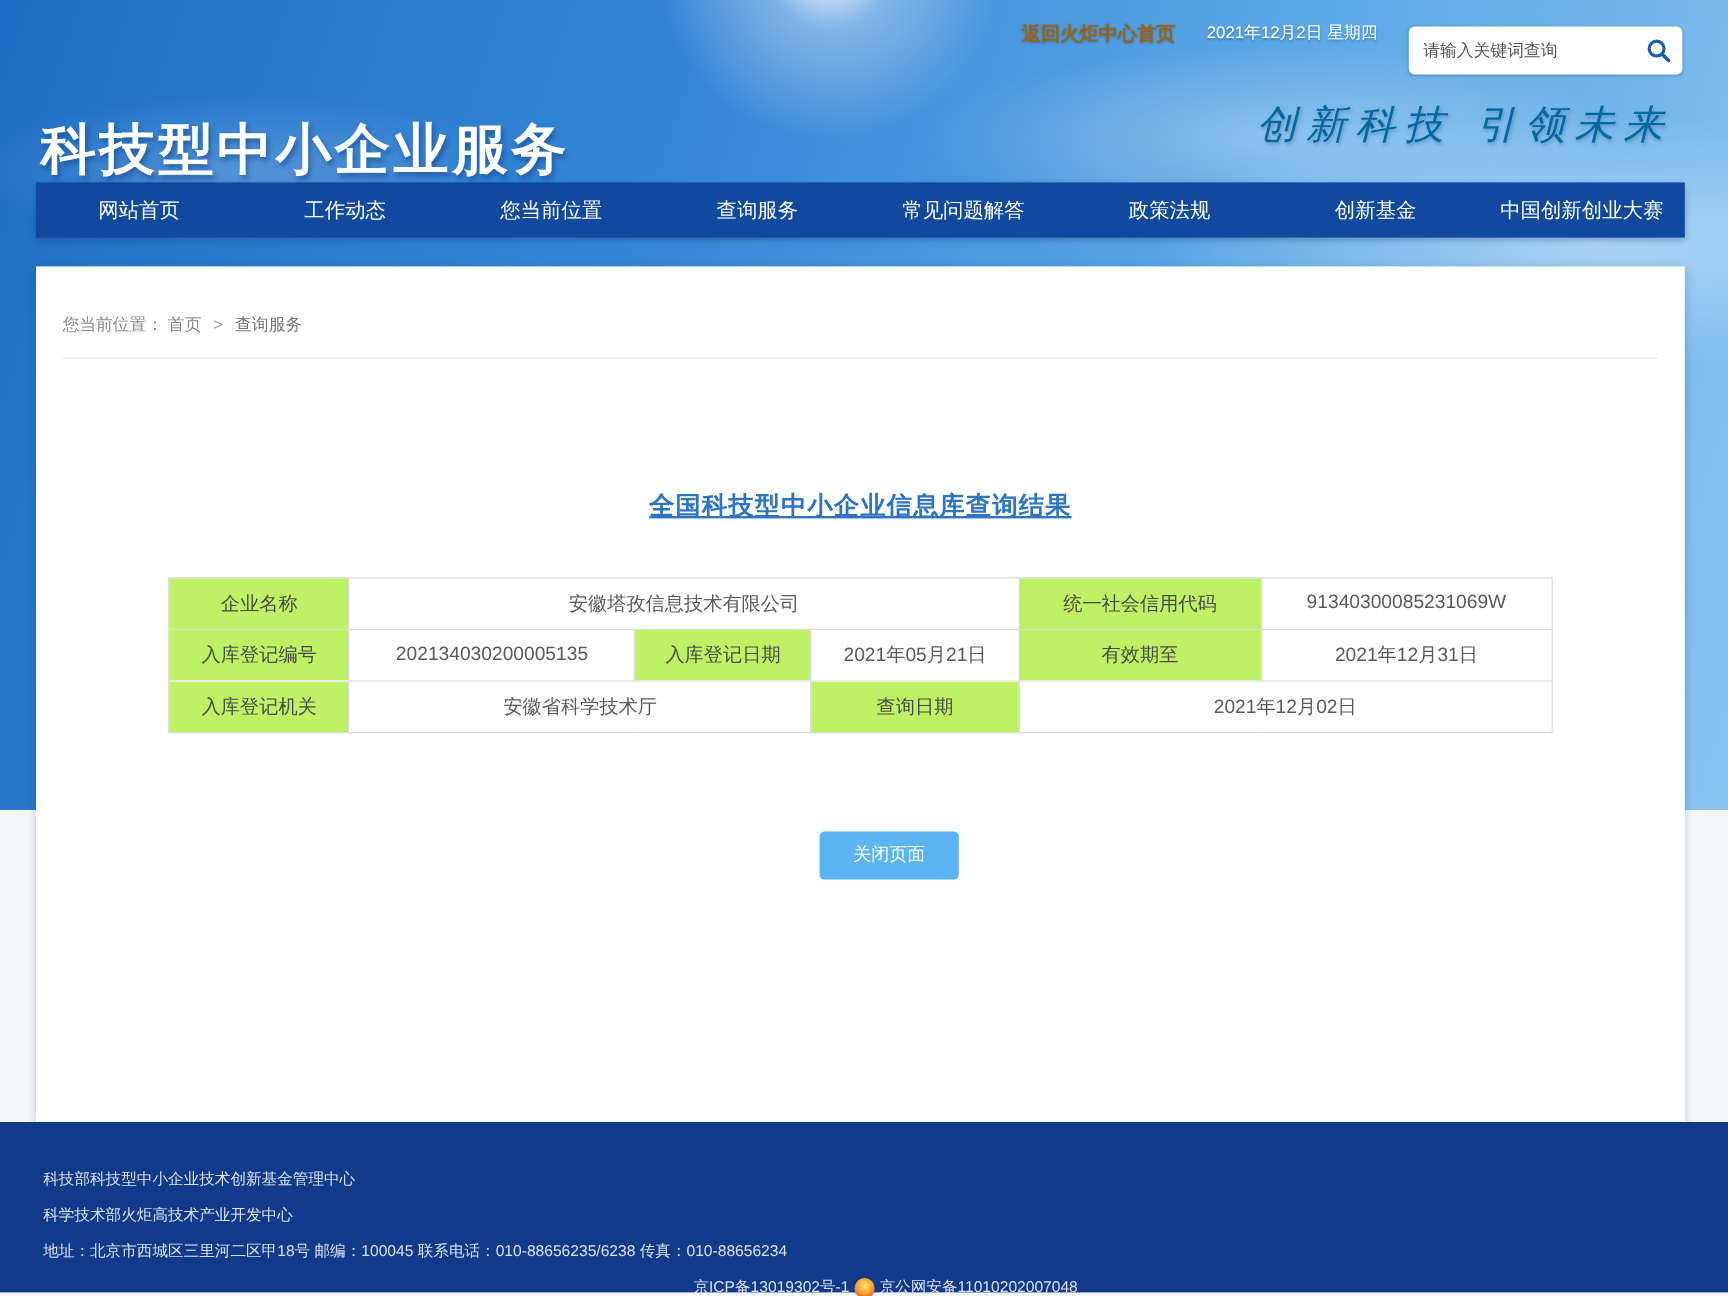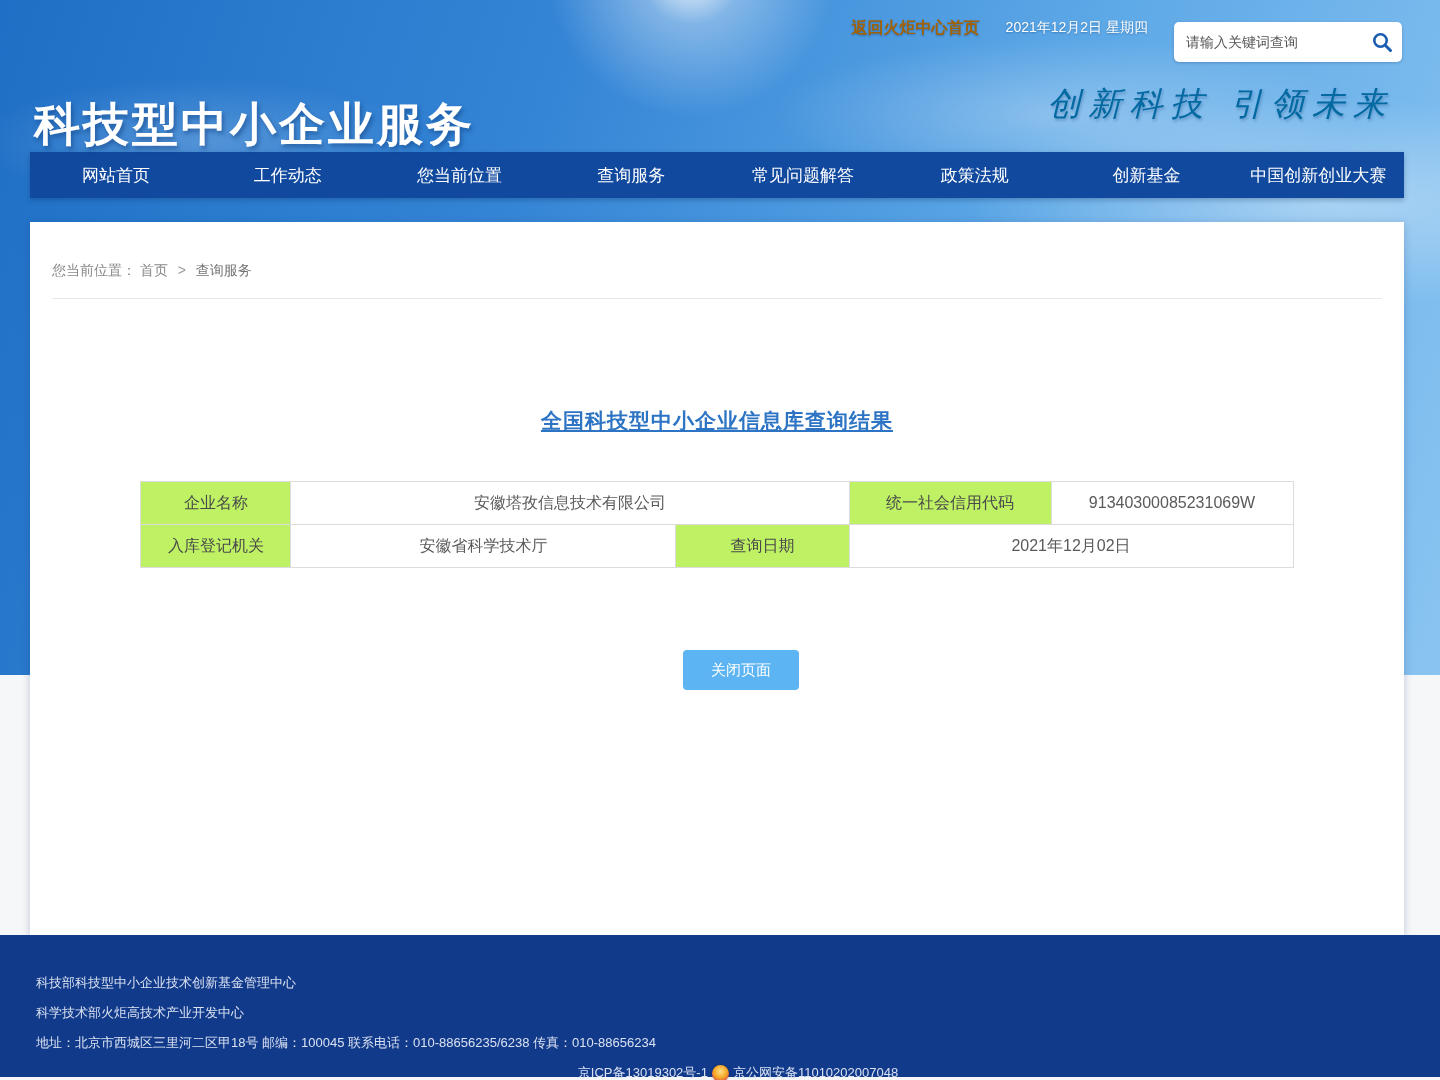--- a/index.html
+++ b/index.html
@@ -182,20 +182,28 @@
           <col style="width:242px">
       </colgroup>
       <tbody>
           <tr>
         <td class="lbl">企业名称</td>
         <td class="val" colspan="3">安徽塔孜信息技术有限公司</td>
         <td class="lbl">统一社会信用代码</td>
         <td class="val">91340300085231069W</td>
       </tr>
       <tr>
+        <td class="lbl">入库登记编号</td>
+        <td class="val">202134030200005135</td>
+        <td class="lbl">入库登记日期</td>
+        <td class="val">2021年05月21日</td>
+        <td class="lbl">有效期至</td>
+        <td class="val">2021年12月31日</td>
+      </tr>
+      <tr>
         <td class="lbl">入库登记机关</td>
         <td class="val" colspan="2">安徽省科学技术厅</td>
         <td class="lbl">查询日期</td>
         <td class="val" colspan="2">2021年12月02日</td>
       </tr>
     </tbody>
       </table>
 
     <div class="btn-wrap">
       <button class="close-btn">关闭页面</button>

